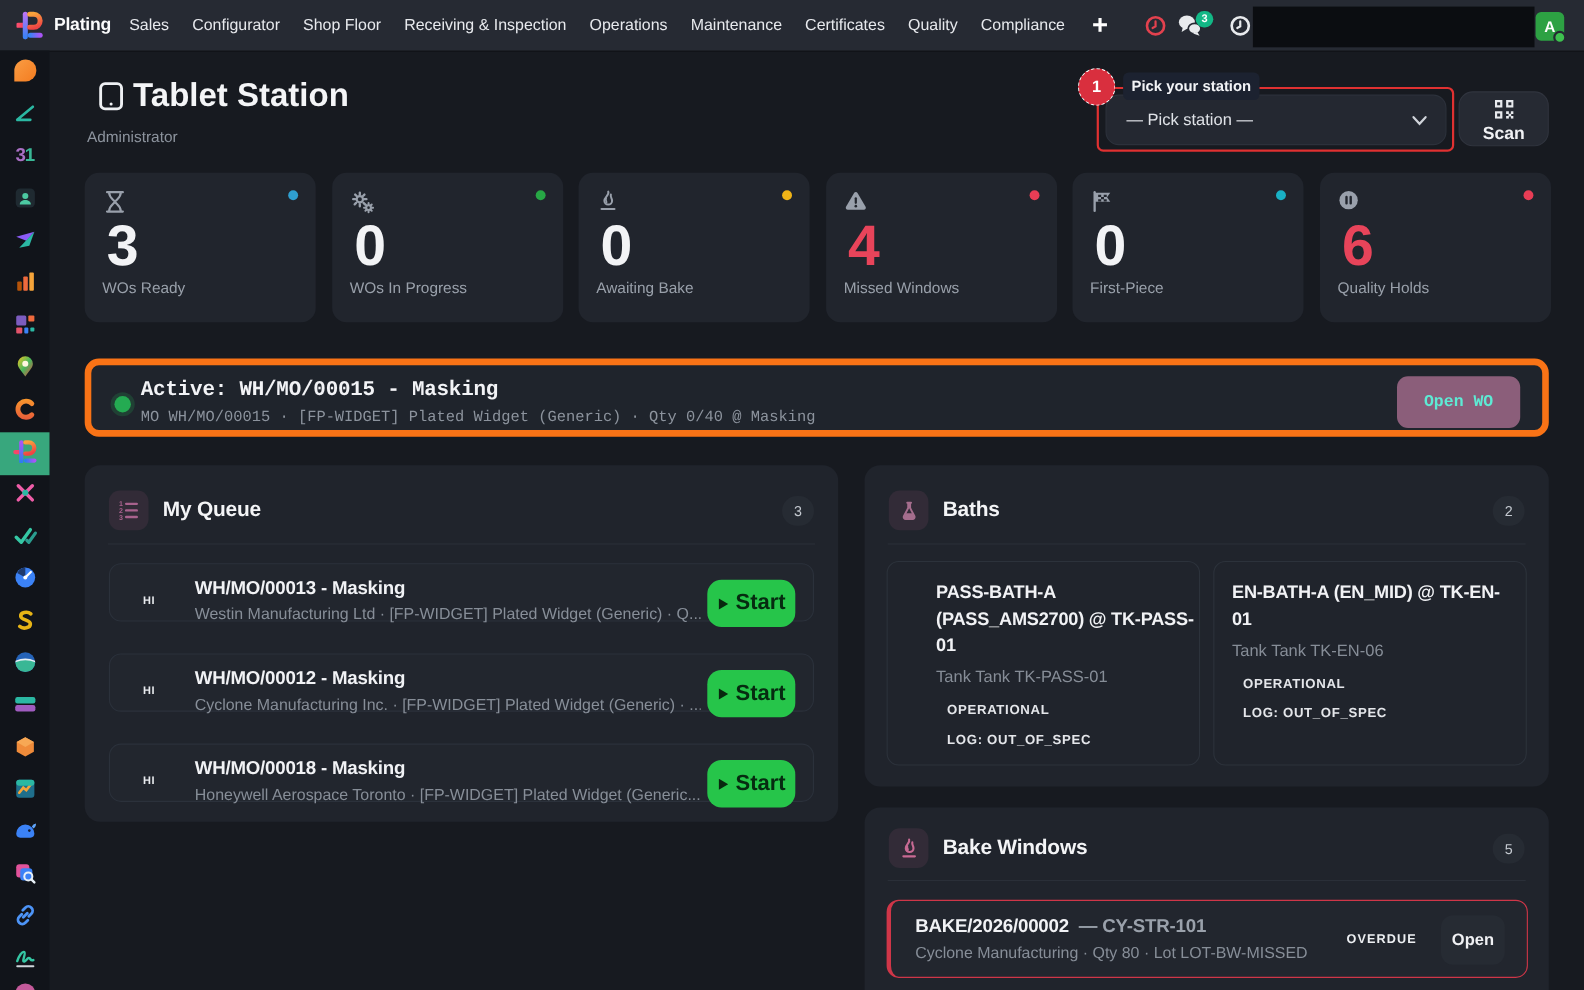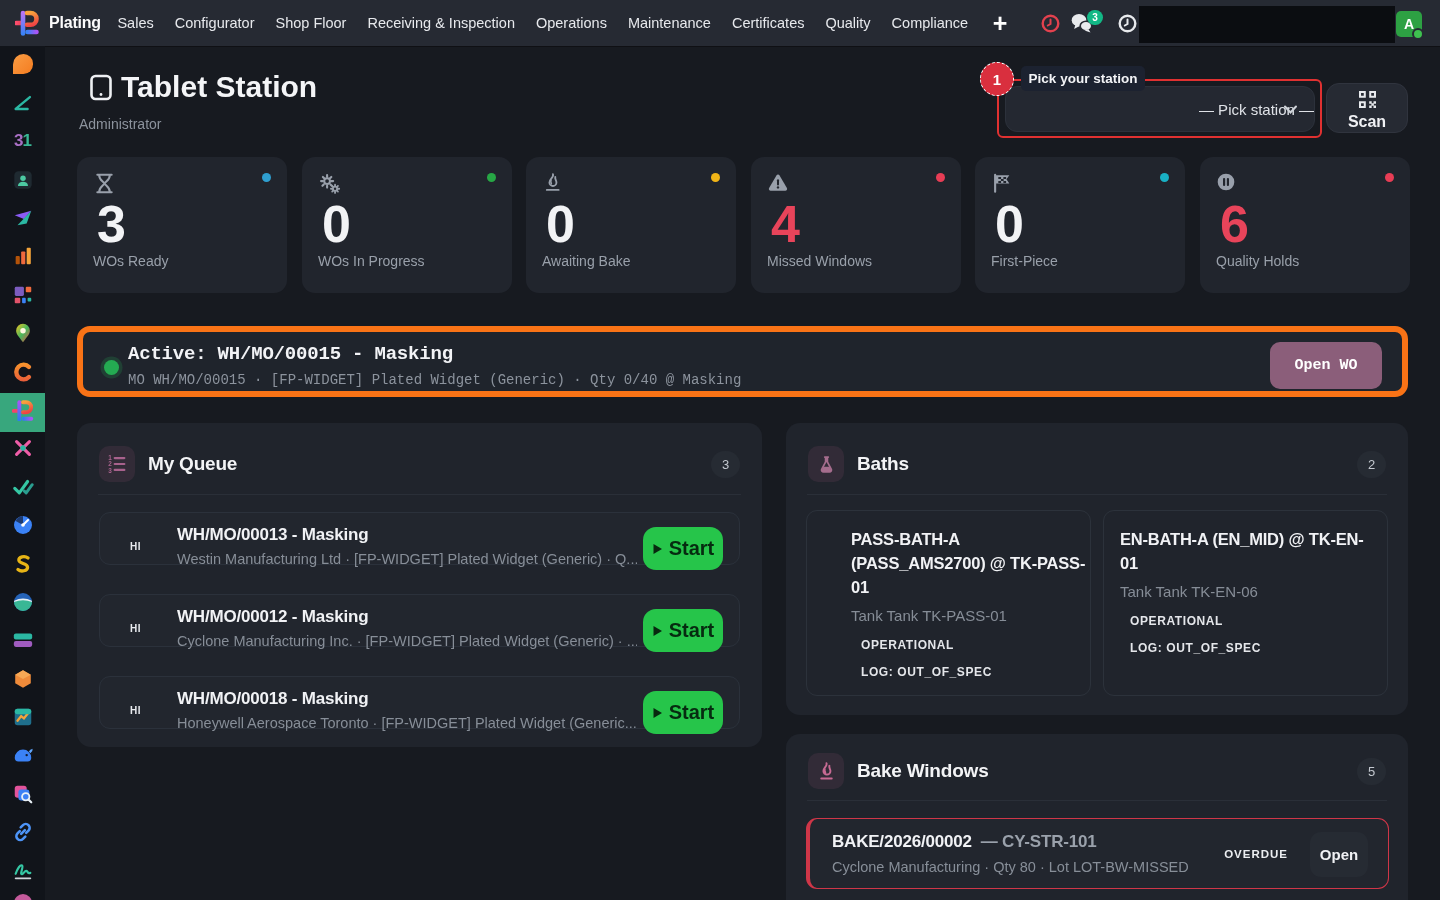--- a/index.html
+++ b/index.html
@@ -24,51 +24,51 @@
 
   
   .h1row { position:absolute; left:89px; top:70px; display:flex; align-items:center; gap:8px; }
   .h1row h1 { font-size:30px; font-weight:700; color:#f4f5f7; letter-spacing:0; }
   .subadmin { position:absolute; left:79px; top:116px; font-size:14px; color:#8c939d; }
 
   
   .coachrect { position:absolute; left:997px; top:79px; width:325px; height:59px; border:2px solid #e03131; border-radius:6px; }
   .coachbadge { position:absolute; left:980px; top:62px; width:34px; height:34px; border-radius:50%; background:#d92f3e; border:1.5px dashed #fff; color:#fff; font-size:15px; font-weight:700; display:flex; align-items:center; justify-content:center; }
   .coachtip { position:absolute; left:1021px; top:66px; width:124px; height:25px; background:#1c2230; border-radius:5px; color:#f2f3f6; font-size:13.5px; font-weight:700; display:flex; align-items:center; justify-content:center; }
-  .selectbox { position:absolute; left:1005px; top:86px; width:310px; height:46px; background:#242831; border:1px solid #2c313b; border-radius:12px; display:flex; align-items:center;justify-content:flex-end; }
+  .selectbox { position:absolute; left:1005px; top:86px; width:310px; height:46px; background:#242831; border:1px solid #2c313b; border-radius:12px; display:flex; align-items:center; }
   .selectbox .sel-t { font-size:15px; color:#dfe2e7; margin-left:18px; }
   .scanbtn { position:absolute; left:1326px; top:83px; width:82px; height:50px; background:#262a33; border:1px solid #30343e; border-radius:13px; display:flex; flex-direction:column; align-items:center; justify-content:flex-start; padding-top:7px; gap:5px; }
   .scanbtn .st { font-size:16px; font-weight:700; color:#f0f1f4; }
 
   
   .kpi { position:absolute; top:157px; width:210px; height:136px; background:#21252d; border-radius:13px; padding:15px 16px; }
   .kpi .dot { position:absolute; right:16px; top:16px; width:9px; height:9px; border-radius:50%; }
   .kpi .kic { position:absolute; left:16px; top:15px; }
   .kpi .big { position:absolute; left:20px; top:37px; font-size:52px; font-weight:700; color:#f2f3f5; letter-spacing:-1px; }
   .kpi .big.red { color:#e8445a; }
   .kpi .lbl { position:absolute; left:16px; top:96px; font-size:14px; color:#99a0aa; }
 
   
   .banner { position:absolute; left:77px; top:326px; width:1331px; height:71px; background:#1f242c; border:6px solid #f97316; border-radius:13px;font-family:Liberation Mono, monospace; }
   .bdot { position:absolute; left:21px; top:28px; width:15px; height:15px; border-radius:50%; background:#24ab52; box-shadow:0 0 0 3.5px rgba(35,163,82,.22); }
   .btitle { position:absolute; left:45px; top:11px; font-size:19px; font-weight:700; color:#f2f3f6; letter-spacing:-.2px; }
   .bsub { position:absolute; left:45px; top:40px; font-size:14px; color:#8c939d; }
-  .openwo { position:absolute; right:20px; top:10px; width:112px; height:47px; background:#8b5e7a; border-radius:10px; color:#ffffff; font-size:15px; font-weight:700; display:flex; align-items:center; justify-content:center; }
+  .openwo { position:absolute; right:20px; top:10px; width:112px; height:47px; background:#8b5e7a; border-radius:10px; color:#5eead4; font-size:15px; font-weight:700; display:flex; align-items:center; justify-content:center; }
 
   
   .card { position:absolute; background:#20242c; border-radius:14px; }
   .chead { position:absolute; left:22px; top:23px; right:22px; height:36px; display:flex; align-items:center; }
   .ctile { width:36px; height:36px; border-radius:10px; display:flex; align-items:center; justify-content:center; }
   .ctile.purple { background:#322b37; }
   .chead .ct { font-size:19px; font-weight:700; color:#f3f4f6; margin-left:13px; letter-spacing:-.2px; }
   .cbadge { margin-left:auto; min-width:29px; height:27px; padding:0 9px; background:#262b33; border-radius:14px; color:#c3c8cf; font-size:13px; display:flex; align-items:center; justify-content:center; }
   .cdivider { position:absolute; left:21px; right:21px; top:71px; border-top:1px solid #2a2f38; }
 
   
-  .qitem { position:absolute; left:22px; width:641px; height:53px; background:#22262e; border:1px solid #2b313b; border-radius:11px; }
+  .qitem { position:absolute; left:22px; width:641px; height:53px; background:#22262e; border:1px solid #2b313b; border-radius:11px;text-align:right; }
   .qhi { position:absolute; left:30px; top:28px; font-size:10px; font-weight:700; color:#e8eaee; letter-spacing:.5px; }
   .qtitle { position:absolute; left:77px; top:12px; font-size:17px; font-weight:700; color:#f1f2f5; letter-spacing:-.2px; }
   .qsub { position:absolute; left:77px; top:38px; font-size:14.5px; color:#878e98; width:460px; white-space:nowrap; overflow:hidden; }
   .qstart { position:absolute; right:16px; top:14px; width:80px; height:43px; background:#26c54a; border-radius:13px; color:#04230c; color:#0b2d12; display:flex; align-items:center; justify-content:center; gap:6px; font-size:20px; font-weight:700; }
   .qstart span { color:#062b10; }
 
   
   .bathcard { position:absolute; top:87px; width:285px; height:186px; border:1px solid #2c323b; border-radius:11px; padding:16px 16px; }
   .bathcard .bt { font-size:16.5px; font-weight:700; color:#f1f2f5; line-height:24px; letter-spacing:-.2px; width:245px; }
   .bathcard .btank { font-size:15px; color:#868d97; margin-top:8px; }

